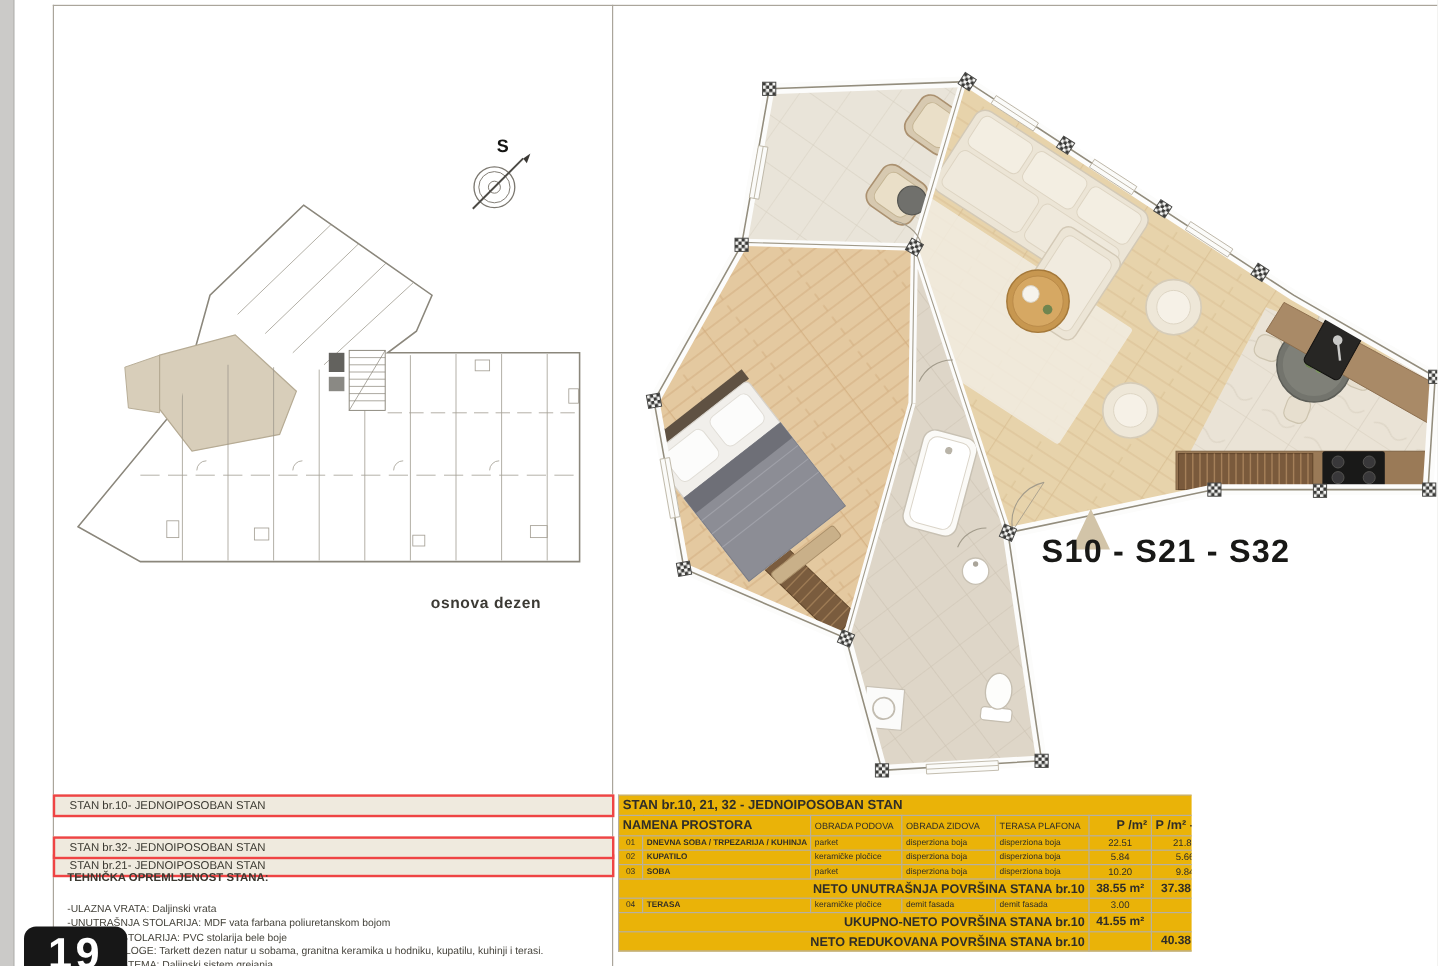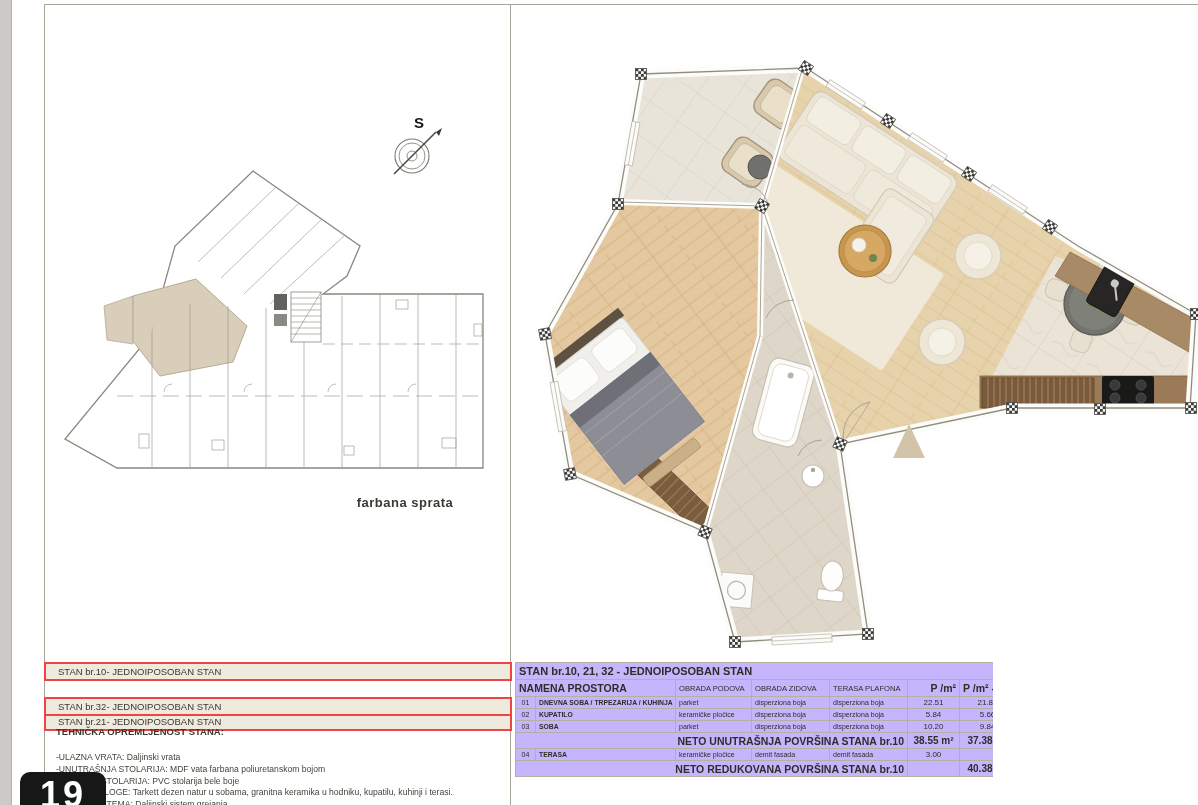--- a/index.html
+++ b/index.html
@@ -11,21 +11,21 @@
   svg{position:absolute;display:block;}
   .label{position:absolute;white-space:nowrap;}
   .compass-s{left:406px;top:114px;width:26px;text-align:center;font-size:15px;font-weight:900;color:#151513;}
   .plan-caption{left:320px;top:495px;width:170px;text-align:center;font-size:13px;font-weight:bold;color:#3c3a34;letter-spacing:.5px;}
   .apt-label{left:868px;top:444px;font-size:27px;font-weight:bold;color:#181816;letter-spacing:1px;}
   .stan-row{position:absolute;left:44px;width:452px;height:15px;background:#efead e0;background:#efeade;
             border:2px solid #ef4444;font-size:9.5px;line-height:15px;padding-left:12px;color:#3a3830;}
   .tech-head{position:absolute;left:56px;top:726px;font-size:9.5px;font-weight:600;color:#3a3830;}
   .tech-line{position:absolute;left:56px;font-size:8.6px;color:#45433b;}
   .table-wrap{position:absolute;left:515px;top:662px;width:478px;height:143px;overflow:hidden;}
-  table.area{border-collapse:collapse;table-layout:fixed;width:500px;background:#c4b5fd;}
+  table.area{border-collapse:collapse;table-layout:fixed;width:500px;background:#eab308;}
   table.area td{border:1px solid #b6b0a2;overflow:hidden;white-space:nowrap;padding:0 3px;color:#2f2d28;}
   td.t-title{font-size:11px;font-weight:600;height:16px;padding-left:5px;}
   td.h-name{font-size:10.5px;font-weight:600;height:16px;}
   td.h-sm{font-size:7.6px;}
   td.h-p{font-size:10.5px;text-align:right;font-weight:600;}
   td.c-num{font-size:7px;text-align:center;height:11px;}
   td.c-name{font-size:6.8px;font-weight:600;}
   td.c-sm{font-size:7px;}
   td.c-p{font-size:8px;text-align:center;}
   td.c-p2{font-size:8px;text-align:center;}
@@ -78,21 +78,21 @@
     </g>
     <g fill="none" stroke="#7c7870">
       <circle cx="368" cy="152" r="17" stroke-width="1.1"></circle>
       <circle cx="368" cy="152" r="13" stroke-width="0.8"></circle>
       <circle cx="368" cy="152" r="5" stroke-width="0.8"></circle>
       <path d="M350 170 L392 128" stroke="#4c4a45" stroke-width="1.6"></path>
       <path d="M392 128 l6 -4 l-3 8 z" fill="#3a3834" stroke="none"></path>
     </g>
   </svg>
   <div class="label compass-s">S</div>
-  <div class="label plan-caption">farbana sprata</div>
+  <div class="label plan-caption">osnova dezen</div>
 
   <svg style="left:510px;top:4px;" width="688" height="650" viewBox="0 0 688 650">
     <defs>
       <pattern id="checker" width="5.5" height="5.5" patternUnits="userSpaceOnUse">
         <rect width="5.5" height="5.5" fill="#f5f5f3"></rect>
         <rect width="2.75" height="2.75" fill="#3b3b39"></rect>
         <rect x="2.75" y="2.75" width="2.75" height="2.75" fill="#3b3b39"></rect>
       </pattern>
       <pattern id="wood1" width="64" height="13" patternUnits="userSpaceOnUse" patternTransform="rotate(33)">
         <rect width="64" height="13" fill="#e7d3ab"></rect>
@@ -308,20 +308,21 @@
       <rect x="-5.5" y="-5.5" width="11" height="11" fill="url(#checker)" stroke="#4a4a48" stroke-width="0.8" transform="translate(195,528) rotate(23)"></rect>
       <rect x="-5.5" y="-5.5" width="11" height="11" fill="url(#checker)" stroke="#4a4a48" stroke-width="0.8" transform="translate(60,470) rotate(80)"></rect>
       <rect x="-5.5" y="-5.5" width="11" height="11" fill="url(#checker)" stroke="#4a4a48" stroke-width="0.8" transform="translate(35,330) rotate(80)"></rect>
       <rect x="-5.5" y="-5.5" width="11" height="11" fill="url(#checker)" stroke="#4a4a48" stroke-width="0.8" transform="translate(108,200)"></rect>
       <rect x="-5.5" y="-5.5" width="11" height="11" fill="url(#checker)" stroke="#4a4a48" stroke-width="0.8" transform="translate(131,70)"></rect>
       <rect x="-5.5" y="-5.5" width="11" height="11" fill="url(#checker)" stroke="#4a4a48" stroke-width="0.8" transform="translate(252,202) rotate(-60)"></rect>
     </g>
 
     <polygon points="399,420 415,454 383,454" fill="#d2c4a8"></polygon>
   </svg>
+  <div class="label apt-label">S10 - S21 - S32</div>
 
   <div id="apt-rows">
       <div class="stan-row" style="top: 662px;">STAN br.10- JEDNOIPOSOBAN STAN</div>
       <div class="stan-row" style="top: 679.5px; margin-top: 32px;">STAN br.21- JEDNOIPOSOBAN STAN</div>
       <div class="stan-row" style="top: 697px;">STAN br.32- JEDNOIPOSOBAN STAN</div>
     </div>
   <div class="tech-head">TEHNIČKA OPREMLJENOST STANA:</div>
   <div id="tech-lines">
       <div class="tech-line" style="top: 752px;">-ULAZNA VRATA: Daljinski vrata</div>
       <div class="tech-line" style="top: 763.8px;">-UNUTRAŠNJA STOLARIJA: MDF vata farbana poliuretanskom bojom</div>
@@ -388,20 +389,25 @@
           <tr>
             <td class="c-num">04</td>
             <td class="c-name">TERASA</td>
             <td class="c-sm">keramičke pločice</td>
             <td class="c-sm">demit fasada</td>
             <td class="c-sm">demit fasada</td>
             <td class="c-p">3.00</td>
             <td class="c-p2"></td>
           </tr>
           <tr>
+            <td class="t-label" colspan="5">UKUPNO-NETO POVRŠINA STANA br.10</td>
+            <td class="t-p">41.55 m²</td>
+            <td class="t-p2"></td>
+          </tr>
+          <tr>
             <td class="t-label" colspan="5">NETO REDUKOVANA POVRŠINA STANA br.10</td>
             <td class="t-p"></td>
             <td class="t-p2">40.38 m²</td>
           </tr>
         </tbody>
     </table>
   </div>
 
   <div class="page-badge">19</div>
 </div>

